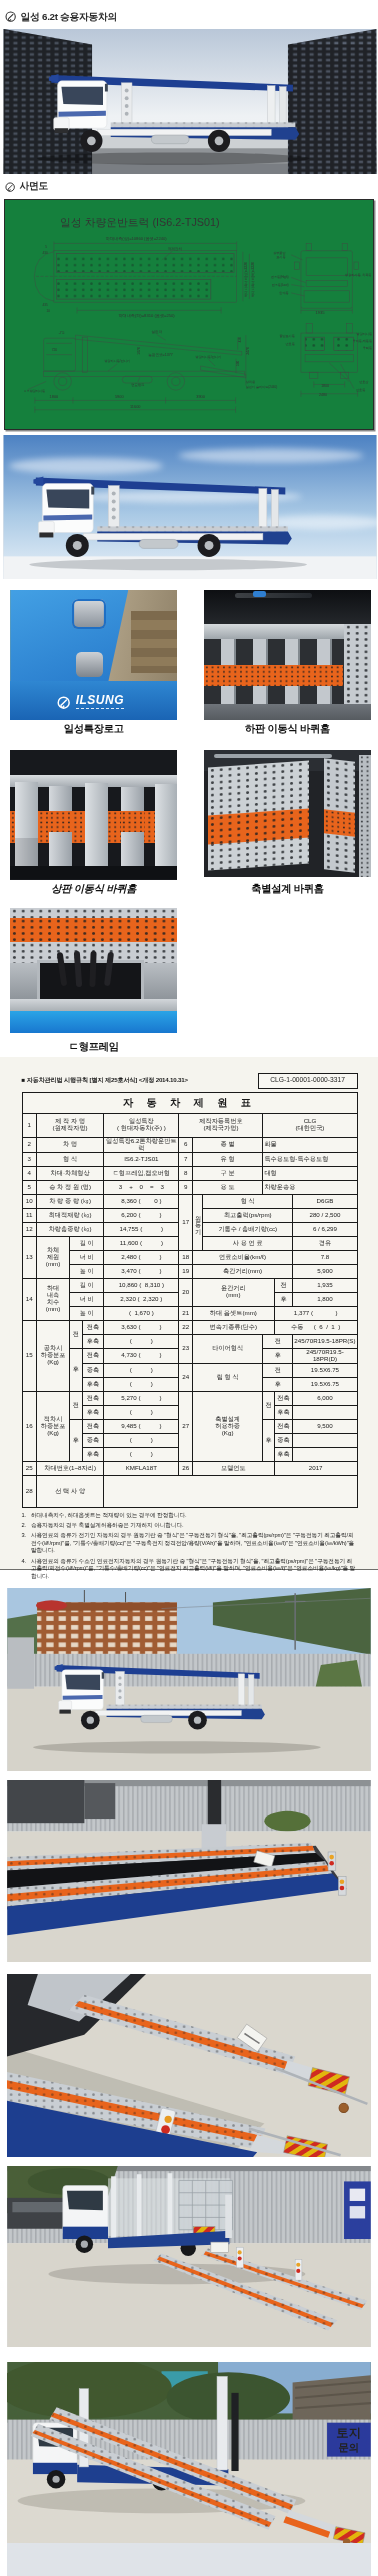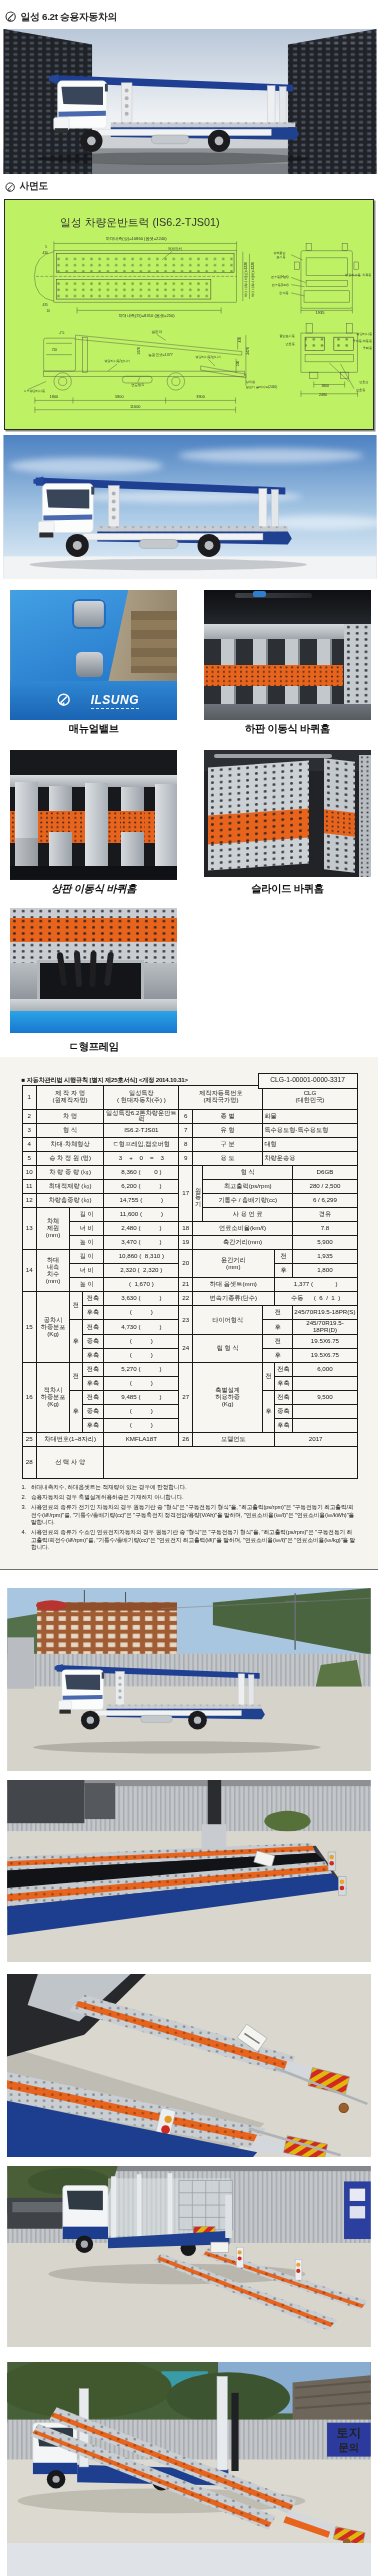--- a/index.html
+++ b/index.html
@@ -8,21 +8,21 @@
   
   .sechead{position:absolute;display:flex;align-items:center;gap:4.1px;height:15.5px;}
   .sechead .txt{font-size:9.8px;font-weight:700;color:#2b2b2b;letter-spacing:-0.3px;}
   
   .cap{position:absolute;width:167px;text-align:center;font-size:10.3px;font-weight:700;color:#111;letter-spacing:-0.3px;}
   
   .ph{position:absolute;overflow:hidden;background:#dfe3e8;}
   svg{display:block;}
   svg text{font-family:"Liberation Sans","DejaVu Sans",sans-serif;fill:#222;}
   
-  #drawbox{position:absolute;left:4.1px;top:199px;width:368px;height:229px;background:#bef264;
+  #drawbox{position:absolute;left:4.1px;top:199px;width:368px;height:229px;background:#15803d;
            border:1px solid #2a2a2a;box-shadow:1.5px 1.5px 0 #8a8a8a;}
   #drawbox svg text{fill:#333;}
   
   .gph{position:absolute;overflow:hidden;}
   .layer{position:absolute;}
   .holes{background-image:radial-gradient(circle,rgba(25,28,32,.78) 1.2px,transparent 1.5px);background-size:8.8px 6.2px;}
   .holesS{background-image:radial-gradient(circle,rgba(25,28,32,.8) 0.9px,transparent 1.1px);background-size:5.7px 4.6px;}
   
   #scan{position:absolute;left:0;top:1057px;width:379px;height:512px;background:#f5f4ee;
         border-bottom:1.5px solid #6f6f6c;color:#1a1a1a;}
@@ -39,21 +39,21 @@
   td.vl{white-space:pre;}
   td.sm{font-size:5.2px;}
   td.md{font-size:5.7px;}
   td.vert{font-size:5.7px;letter-spacing:0.5px;padding:0;}
   td.vert span{writing-mode:vertical-rl;text-orientation:upright;}
   .notes{margin-top:4.6px;font-size:5.7px;line-height:1.32;}
   .note{display:flex;margin-bottom:2.6px;}
   .note .n{width:9.3px;flex:none;font-weight:400;}
   .note .t{flex:1;letter-spacing:-0.1px;}
   
-  .ilsung-row{display:flex;align-items:flex-start;gap:20px;}
+  .ilsung-row{display:flex;align-items:flex-end;gap:5px;}
 </style>
 </head>
 <body>
 
 <div id="page">
 
   <svg width="0" height="0" style="position:absolute" aria-hidden="true">
     <defs>
       <pattern id="corr" width="9" height="10" patternUnits="userSpaceOnUse">
         <rect width="9" height="10" fill="#c3c7ca"></rect>
@@ -323,21 +323,21 @@
     <div class="layer" style="left:31px;top:3.1px;width:77px;height:5.2px;border-radius:3.1px;background:linear-gradient(90deg,#3d4145,#23272c);"></div>
     <div class="layer" style="left:49px;top:1px;width:13.4px;height:6.2px;border-radius:2.1px;background:#2f7fd1;"></div>
     <div class="layer" style="left:0;top:34px;width:167px;height:15.5px;background:linear-gradient(180deg,#d6dadd,#9ba2a8);"></div>
     <div class="layer" style="left:0;top:49px;width:167px;height:65px;background:#2c2f33;"></div>
     <div class="layer" style="left:0;top:49px;width:139px;height:65px;background:repeating-linear-gradient(90deg,transparent 0 17.5px,#c3c8cd 17.5px 30px,#82898f 30px 32px);"></div>
     <div class="layer holesS" style="left:0;top:75px;width:139px;height:20.6px;background-color:#e8641c;"></div>
     <div class="layer holes" style="left:140px;top:34px;width:27px;height:80px;background-color:#c6cbd0;"></div>
     <div class="layer" style="left:0;top:114px;width:167px;height:15.5px;background:linear-gradient(180deg,#6f747a,#565b60);"></div>
   </div>
 
-  <div class="cap" style="left:10.3px;top:722px;">매뉴얼밸브</div>
+  <div class="cap" style="left:10.3px;top:722px;">일성특장로고</div>
   <div class="cap" style="left:204px;top:722px;">하판 이동식 바퀴홈</div>
 
   <div class="gph" style="left:10.3px;top:750px;width:167px;height:130px">
     <div class="layer" style="inset:0;background:#17191d;"></div>
     <div class="layer" style="left:0;top:25px;width:167px;height:12.4px;background:linear-gradient(180deg,#d9dde0,#a6acb2);"></div>
     <div class="layer holesS" style="left:0;top:61px;width:167px;height:32px;background-color:#e8641c;"></div>
     <div class="layer" style="left:5.2px;top:32px;width:23px;height:87px;background:linear-gradient(90deg,#dde1e4,#a9b0b6);box-shadow:inset 0 -31px 0 rgba(25,28,32,.15);"></div>
     <div class="layer" style="left:39px;top:36px;width:23px;height:82px;background:linear-gradient(90deg,#d5d9dd,#9aa1a8);"></div>
     <div class="layer holesS" style="left:39px;top:61px;width:23px;height:20.6px;background-color:#e8641c;"></div>
     <div class="layer" style="left:75px;top:33px;width:23px;height:86px;background:linear-gradient(90deg,#dde1e4,#a9b0b6);"></div>
@@ -352,21 +352,21 @@
     <div class="layer" style="left:0;top:0;width:167px;height:20.6px;background:#2b2e33;"></div>
     <div class="layer" style="left:10.3px;top:4.1px;width:118px;height:4.1px;border-radius:2.1px;background:#9ca2a8;"></div>
     <div class="layer holes" style="left:4.1px;top:14.4px;width:101px;height:103px;background-color:#ccd1d5;transform:skewY(-4deg);"></div>
     <div class="layer holes" style="left:4.1px;top:62px;width:101px;height:29px;background-color:#e8641c;transform:skewY(-4deg);"></div>
     <div class="layer holes" style="left:120px;top:10.3px;width:31px;height:111px;background-color:#c4c9ce;transform:skewY(6deg);"></div>
     <div class="layer holesS" style="left:120px;top:61px;width:31px;height:24px;background-color:#e8641c;transform:skewY(6deg);"></div>
     <div class="layer holesS" style="left:155px;top:5.2px;width:13px;height:122px;background-color:#b8bdc2;"></div>
   </div>
 
   <div class="cap" style="left:10.3px;top:882px;font-style:italic;">상판 이동식 바퀴홈</div>
-  <div class="cap" style="left:204px;top:882px;">슬라이드 바퀴홈</div>
+  <div class="cap" style="left:204px;top:882px;">축별설계 바퀴홈</div>
 
   <div class="gph" style="left:10.3px;top:908px;width:167px;height:125px">
     <div class="layer holes" style="left:0;top:0;width:167px;height:10.3px;background-color:#c9cdd2;"></div>
     <div class="layer holes" style="left:0;top:10.3px;width:167px;height:24px;background-color:#e8641c;"></div>
     <div class="layer holes" style="left:0;top:34px;width:167px;height:20.6px;background-color:#c9cdd2;"></div>
     <div class="layer" style="left:0;top:55px;width:167px;height:36px;background:linear-gradient(180deg,#b9bec3,#8f959b);"></div>
     <div class="layer" style="left:27px;top:52px;width:101px;height:41px;background:#141518;border:3.1px solid #b4b9be;"></div>
     <div class="layer" style="left:49px;top:44px;width:6.2px;height:34px;border-radius:3.1px;background:#1e1e21;transform:rotate(-8deg);"></div>
     <div class="layer" style="left:65px;top:43px;width:6.2px;height:36px;border-radius:3.1px;background:#232327;transform:rotate(-4deg);"></div>
     <div class="layer" style="left:80px;top:43px;width:6.2px;height:36px;border-radius:3.1px;background:#1e1e21;transform:rotate(2deg);"></div>
@@ -376,20 +376,21 @@
   </div>
 
   <div class="cap" style="left:10.3px;top:1040px;">ㄷ형프레임</div>
 
   <div id="scan">
     <div class="inner">
       <div style="position:relative;">
         <div class="reg">■ 자동차관리법 시행규칙 [별지 제25호서식] &lt;개정 2014.10.31&gt;</div>
         <div class="codebox">CLG-1-00001-0000-3317</div>
       </div>
+      <div class="doctitle">자 동 차 제 원 표</div>
       <table class="spec">
         <colgroup>
           <col style="width:14.4px">
             <col style="width:33px">
             <col style="width:12.4px">
             <col style="width:21.6px">
           <col style="width:75px">
             <col style="width:13.4px">
             <col style="width:10.3px">
             <col style="width:60px">

